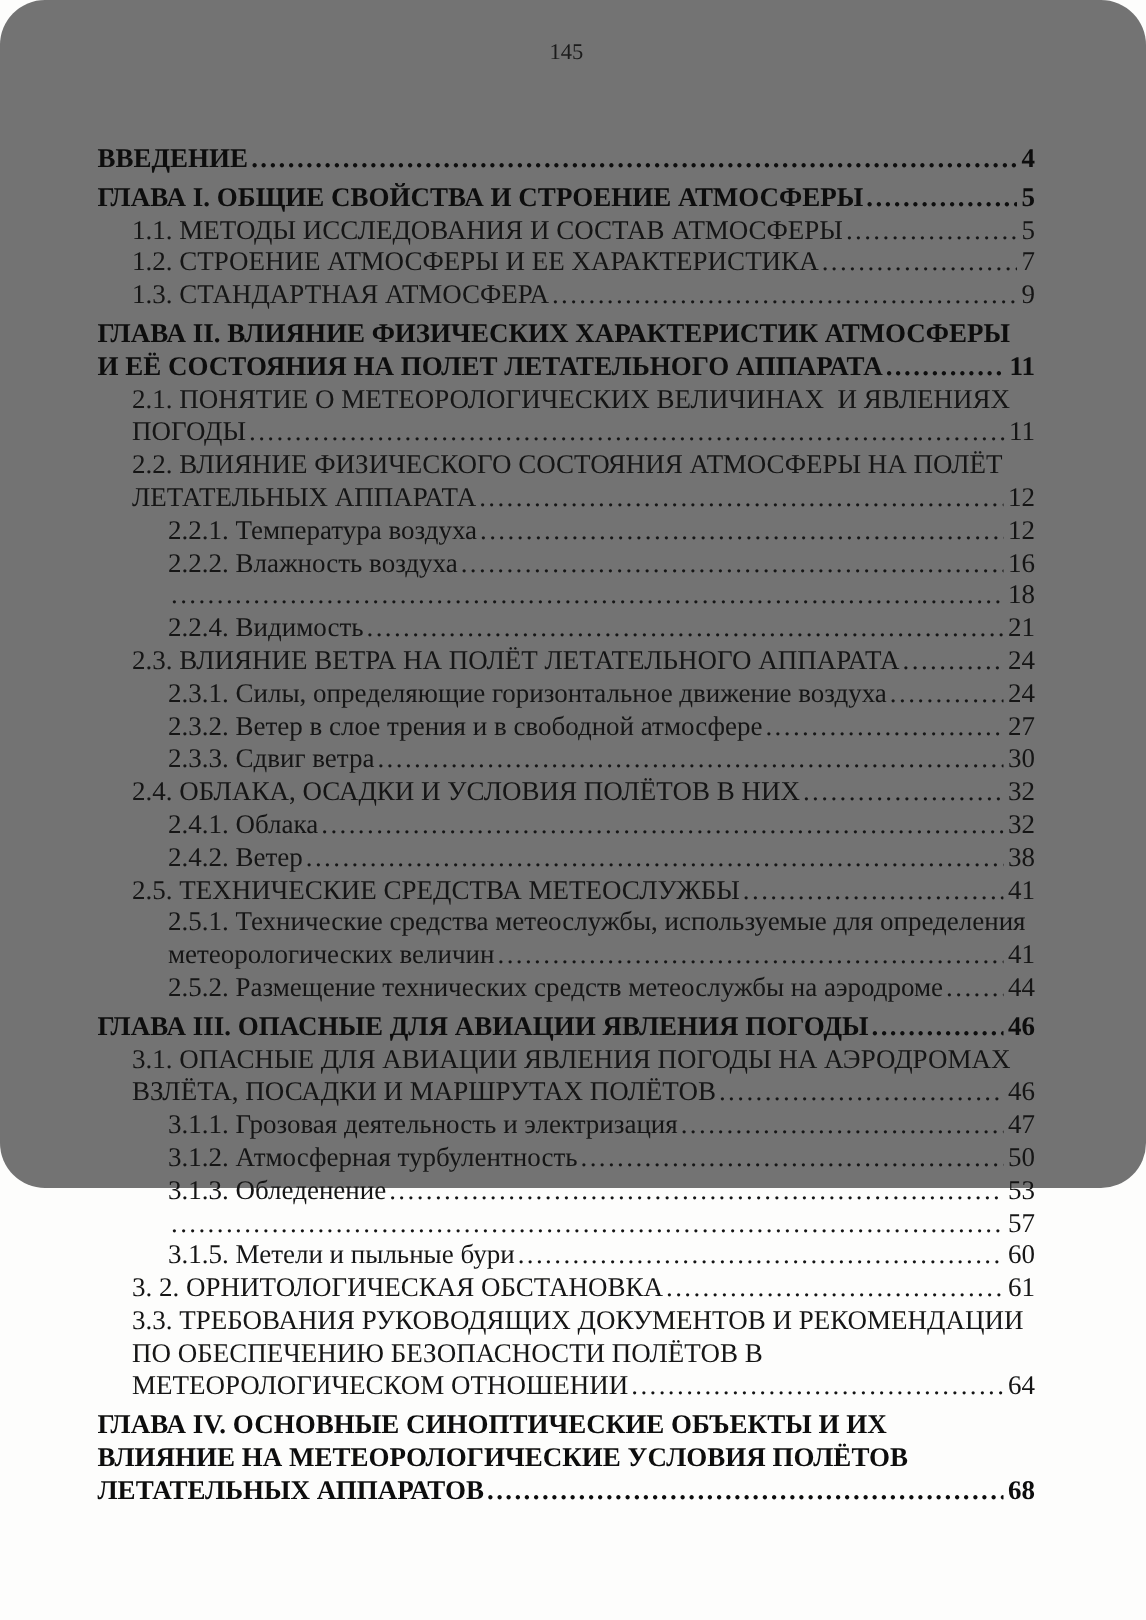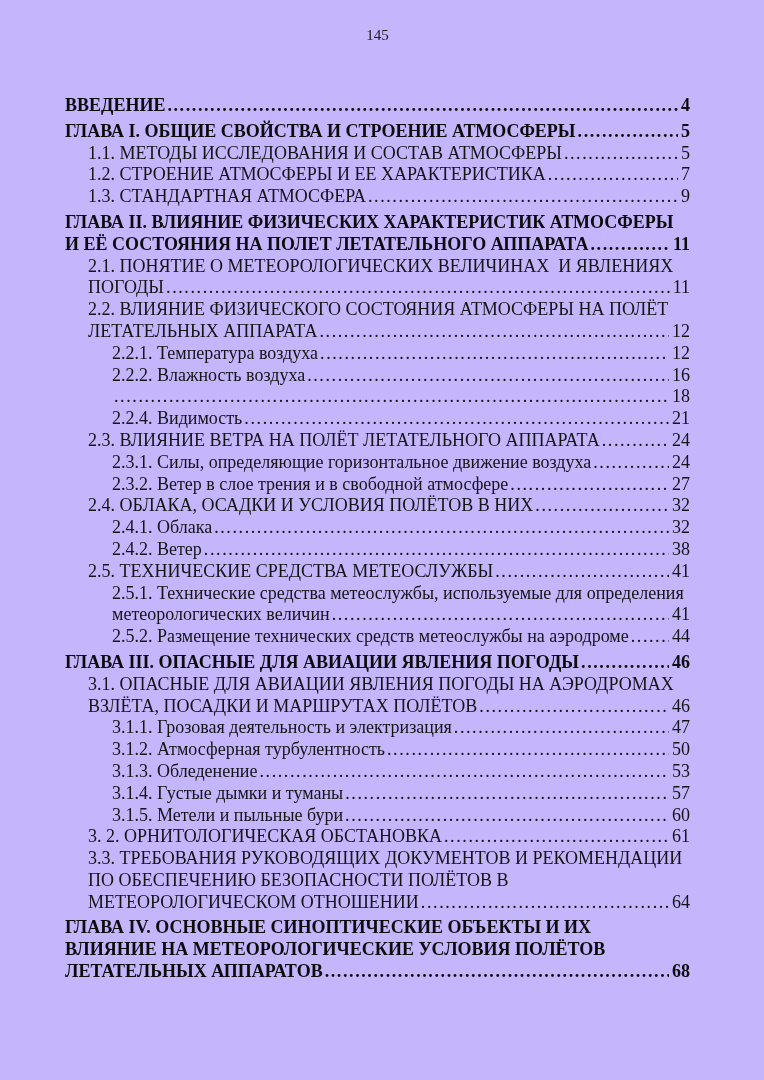--- a/index.html
+++ b/index.html
@@ -5,23 +5,24 @@
   * { margin: 0; padding: 0; box-sizing: border-box; }
   html, body { width: 764px; height: 1080px; }
   body {
     background: #fdfdfc;
     color: #151515;
     font-family: "Liberation Serif", "DejaVu Serif", serif;
     overflow: hidden;
   }
   .sheet {
     width: 764px;
-    height: 1080px;
+    height: 792px;
     padding: 26px 74px 0 65px;
-    background: #c4b5fd;
+    background: #737373;
+    border-radius: 30px;
   }
   .folio {
     text-align: center;
     font-size: 15px;
     line-height: 18px;
     color: #1b1b1b;
   }
   .doc-title {
     text-align: center;
     font-weight: bold;
@@ -104,20 +105,23 @@
       </div>
       <div class="entry lvl1">
         <div class="line"><span class="t">2.3. ВЛИЯНИЕ ВЕТРА НА ПОЛЁТ ЛЕТАТЕЛЬНОГО АППАРАТА</span><span class="leader"></span><span class="pg">24</span></div>
       </div>
       <div class="entry lvl2">
         <div class="line"><span class="t">2.3.1. Силы, определяющие горизонтальное движение воздуха</span><span class="leader"></span><span class="pg">24</span></div>
       </div>
       <div class="entry lvl2">
         <div class="line"><span class="t">2.3.2. Ветер в слое трения и в свободной атмосфере</span><span class="leader"></span><span class="pg">27</span></div>
       </div>
+      <div class="entry lvl2">
+        <div class="line"><span class="t">2.3.3. Сдвиг ветра</span><span class="leader"></span><span class="pg">30</span></div>
+      </div>
       <div class="entry lvl1">
         <div class="line"><span class="t">2.4. ОБЛАКА, ОСАДКИ И УСЛОВИЯ ПОЛЁТОВ В НИХ</span><span class="leader"></span><span class="pg">32</span></div>
       </div>
       <div class="entry lvl2">
         <div class="line"><span class="t">2.4.1. Облака</span><span class="leader"></span><span class="pg">32</span></div>
       </div>
       <div class="entry lvl2">
         <div class="line"><span class="t">2.4.2. Ветер</span><span class="leader"></span><span class="pg">38</span></div>
       </div>
       <div class="entry lvl1">
@@ -140,21 +144,21 @@
       <div class="entry lvl2">
         <div class="line"><span class="t">3.1.1. Грозовая деятельность и электризация</span><span class="leader"></span><span class="pg">47</span></div>
       </div>
       <div class="entry lvl2">
         <div class="line"><span class="t">3.1.2. Атмосферная турбулентность</span><span class="leader"></span><span class="pg">50</span></div>
       </div>
       <div class="entry lvl2">
         <div class="line"><span class="t">3.1.3. Обледенение</span><span class="leader"></span><span class="pg">53</span></div>
       </div>
       <div class="entry lvl2">
-        <div class="line"><span class="t">3.1.4. Густые дымки и туманы</span><span class="leader"></span><span class="pg">57</span></div>
+        <div class="line"><span class="leader"></span><span class="pg">57</span></div>
       </div>
       <div class="entry lvl2">
         <div class="line"><span class="t">3.1.5. Метели и пыльные бури</span><span class="leader"></span><span class="pg">60</span></div>
       </div>
       <div class="entry lvl1">
         <div class="line"><span class="t">3. 2. ОРНИТОЛОГИЧЕСКАЯ ОБСТАНОВКА</span><span class="leader"></span><span class="pg">61</span></div>
       </div>
       <div class="entry lvl1">
         <div class="line"><span class="t">3.3. ТРЕБОВАНИЯ РУКОВОДЯЩИХ ДОКУМЕНТОВ И РЕКОМЕНДАЦИИ</span></div>
         <div class="line"><span class="t">ПО ОБЕСПЕЧЕНИЮ БЕЗОПАСНОСТИ ПОЛЁТОВ В</span></div>

